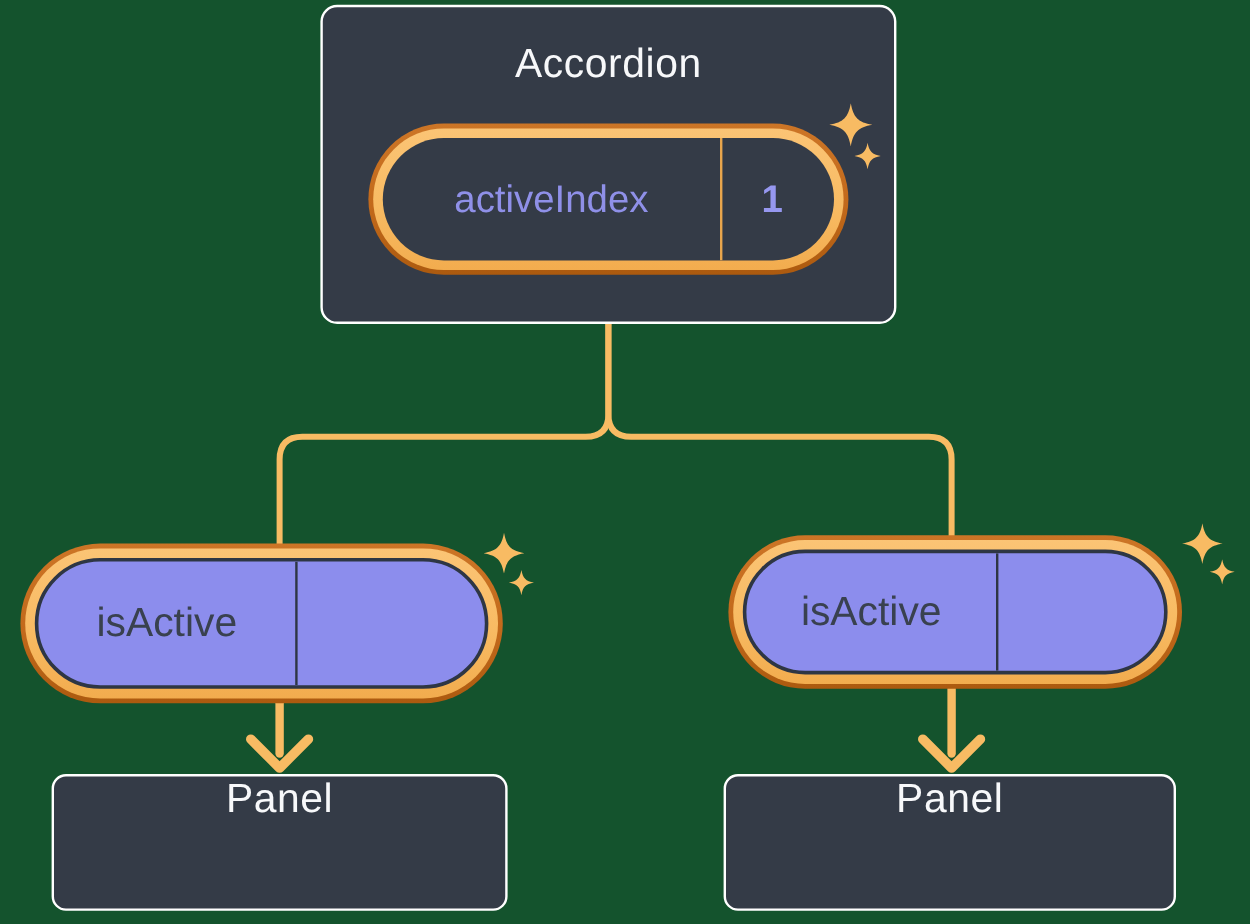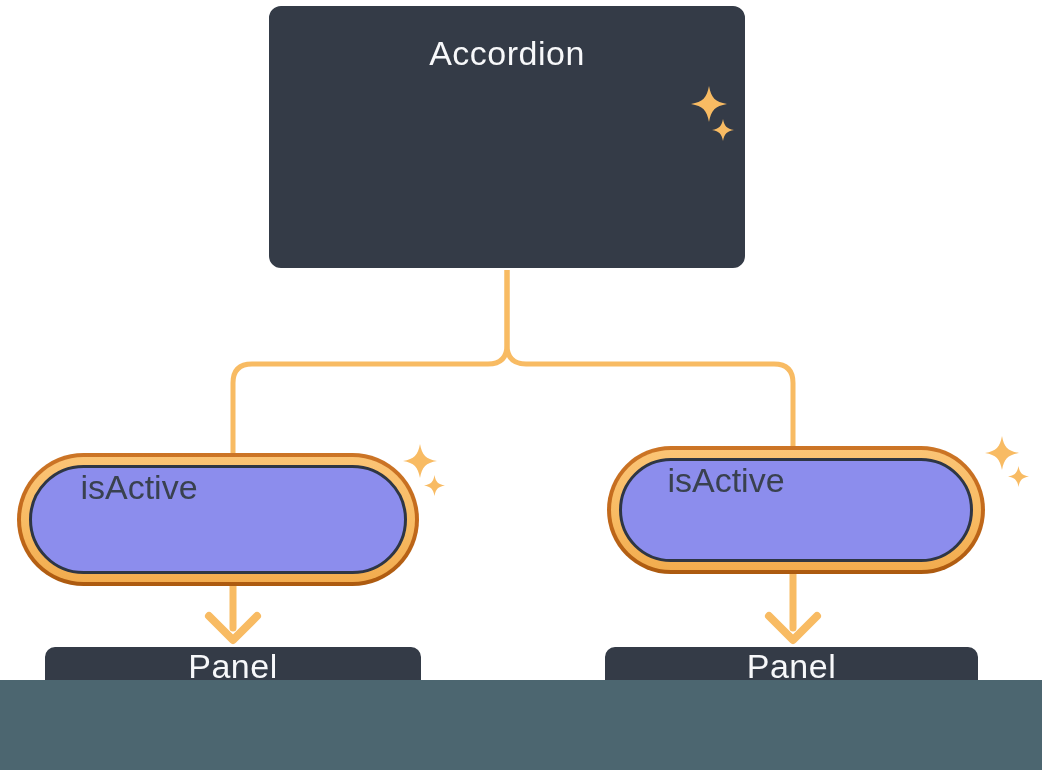--- a/index.html
+++ b/index.html
@@ -1,20 +1,20 @@
 <!DOCTYPE html>
 <html><head>
 <meta charset="utf-8">
 <style>
   html,body{margin:0;padding:0;background:#4C6670;}
   *{box-sizing:border-box;}
   .canvas{
     position:relative;
-    width:1042px;height:680px;
-    background:#ffffff;
+    width:1042px;height:770px;
+    background:#14532d;
     overflow:hidden;
     font-family:"Liberation Sans","DejaVu Sans",sans-serif;
   }
   svg.connectors{position:absolute;left:0;top:0;z-index:1;}
 
   
   .node-box{
     position:absolute;
     background:#343B47;
     border:2px solid #FFFFFF;
@@ -65,21 +65,20 @@
   .state-core{background:#343B47;}
   .state-core .seg-name{width:281px;color:#8F90E8;}
   .state-core .divider{width:2px;background:#E8A54C;}
   .state-core .seg-value{flex:1;color:#9697F0;font-weight:700;padding-right:10px;}
 
   
   .prop-core{
     background:#8C8DED;
     border:3px solid #2E3644;
     border-radius:999px;
-    flex-direction:column;
   }
   .prop-core .seg{font-size:34px;color:#39414F;}
   .prop-core .divider{width:2px;background:#2E3644;}
   .prop-core .seg-value{flex:1;font-weight:700;color:#313947;}
   .prop-left{left:17px;top:453px;width:402px;height:133px;}
   .prop-left .seg-name{width:214px;}
   .prop-right{left:607px;top:446px;width:378px;height:128px;}
   .prop-right .seg-name{width:208px;}
 
   
@@ -106,20 +105,29 @@
         <path d="M793,574 L793,628" stroke-width="7" stroke-linecap="round"></path>
         <path d="M769,616 L793,640 L817,616" stroke-width="8" stroke-linecap="round" stroke-linejoin="round"></path>
       </g>
     </g>
   </svg>
 
   <div class="node-box accordion-box">
     <div class="node-title">Accordion</div>
   </div>
 
+  <div class="ring-outer state-ring">
+    <div class="ring-inner">
+      <div class="pill-core state-core">
+        <div class="seg seg-name">activeIndex</div>
+        <div class="divider"></div>
+        <div class="seg seg-value">1</div>
+      </div>
+    </div>
+  </div>
 
   <div class="ring-outer prop-left">
     <div class="ring-inner">
       <div class="pill-core prop-core">
         <div class="seg seg-name">isActive</div>
         <div class="divider"></div>
       </div>
     </div>
   </div>
 

